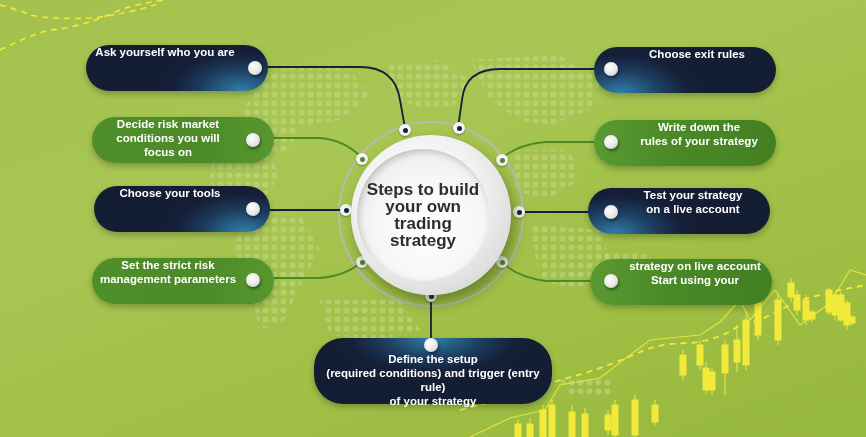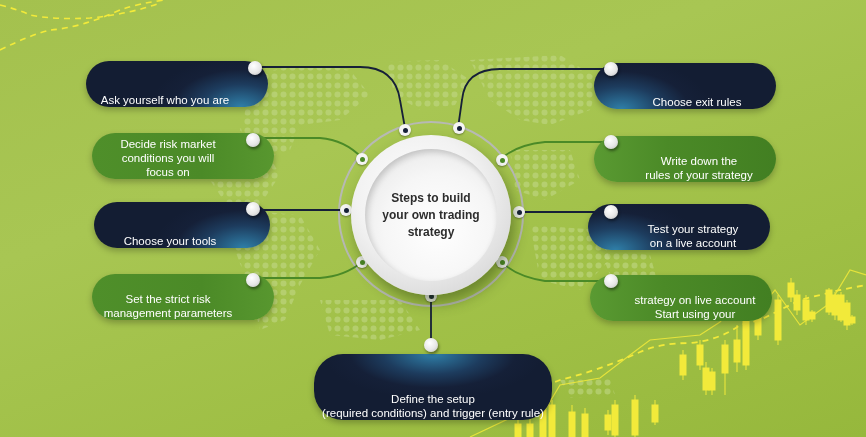--- a/index.html
+++ b/index.html
@@ -8,29 +8,28 @@
     position: relative;
     font-family: "Liberation Sans", "DejaVu Sans", sans-serif;
     background: linear-gradient(160deg, #a4c14e 0%, #a8c653 35%, #9fbf45 70%, #96b83c 100%);
   }
   .bgsvg { position: absolute; left: 0; top: 0; width: 866px; height: 437px; }
   .pill {
     position: absolute;
     height: 46px;
     border-radius: 23px;
     display: flex;
-    align-items: flex-end;
+    align-items: flex-start;
     justify-content: center;
     color: #fff;
-    font-weight: normal;
+    font-weight: bold;
     font-size: 11.5px;
     line-height: 14px;
     text-align: center;
     box-shadow: 0 3px 6px rgba(0,0,0,0.25);
-    margin-top: 16px;
   }
   .pill .txt { display: block; }
   .pill.dark-l { background: radial-gradient(ellipse 90px 50px at 85% 100%, #2f7fa8 0%, #1d3c5e 45%, #152038 75%, #131d33 100%); }
   .pill.dark-r { background: radial-gradient(ellipse 90px 50px at 15% 100%, #2f7fa8 0%, #1d3c5e 45%, #152038 75%, #131d33 100%); }
   .pill.dark-b { background: radial-gradient(ellipse 110px 45px at 50% 0%, #2f7fa8 0%, #1d3c5e 45%, #152038 75%, #131d33 100%); }
   .pill.green { background: linear-gradient(90deg, #4f8f2a 0%, #4b8a27 60%, #58972f 100%); }
   .pill.green-r { background: linear-gradient(90deg, #5a9a32 0%, #4b8a27 40%, #427f22 100%); }
   .knob {
     position: absolute;
     width: 14px; height: 14px;
@@ -41,30 +40,30 @@
   .hub {
     position: absolute;
     left: 351px; top: 135px;
     width: 160px; height: 160px;
     border-radius: 50%;
     background: radial-gradient(circle at 42% 38%, #ffffff 0%, #f2f2f2 45%, #d9d9d9 80%, #c8c8c8 100%);
     box-shadow: 4px 8px 14px rgba(40,60,10,0.45);
   }
   .hub-inner {
     position: absolute;
-    left: 14px; top: 14px;
+    left: 6px; top: 14px;
     width: 132px; height: 132px;
     border-radius: 50%;
     background: radial-gradient(circle at 55% 60%, #ffffff 0%, #f6f6f6 50%, #e2e2e2 100%);
     box-shadow: inset 2px 3px 6px rgba(0,0,0,0.18);
     display: flex; align-items: center; justify-content: center;
     text-align: center;
     color: #2d2d2d;
     font-weight: bold;
-    font-size: 12px;
+    font-size: 17px;
     line-height: 17px;
   }
   .node {
     position: absolute;
     width: 12px; height: 12px;
     border-radius: 50%;
     background: #f5f5f5;
     box-shadow: 0 1px 2px rgba(0,0,0,0.35);
   }
   .node::after {
@@ -255,15 +254,16 @@
     <span class="txt">strategy on live account</span>
     <span class="txt">Start using your</span>
   </div>
 </div>
 <div class="knob" style="left:604px;top:274px;"></div>
 
 <div class="pill dark-b" style="left:314px;top:338px;width:238px;height:66px;border-radius:29px;padding-top:14px;">
   <div>
     <span class="txt">Define the setup</span>
     <span class="txt">(required conditions) and trigger (entry rule)</span>
+    <span class="txt">of your strategy</span>
   </div>
 </div>
 <div class="knob" style="left:424px;top:338px;"></div>
 
 </body></html>

